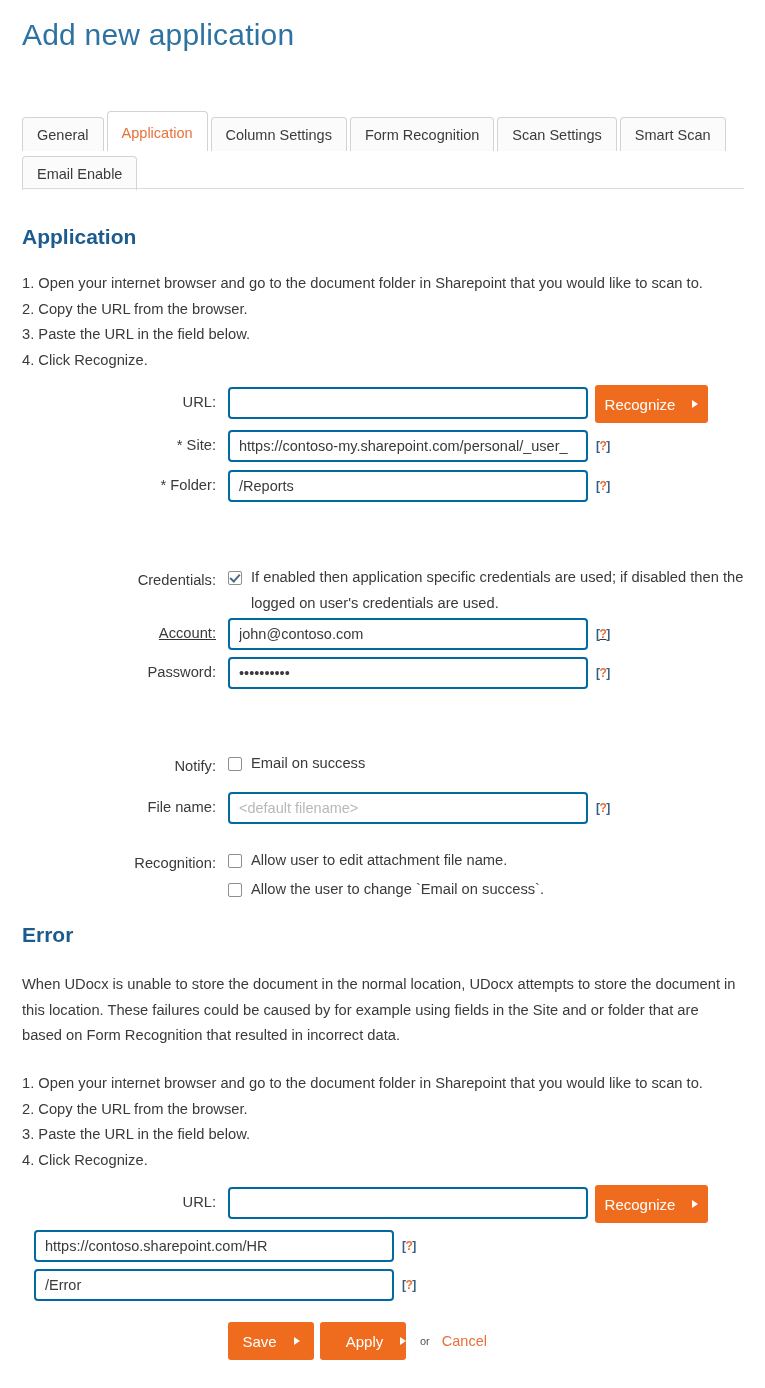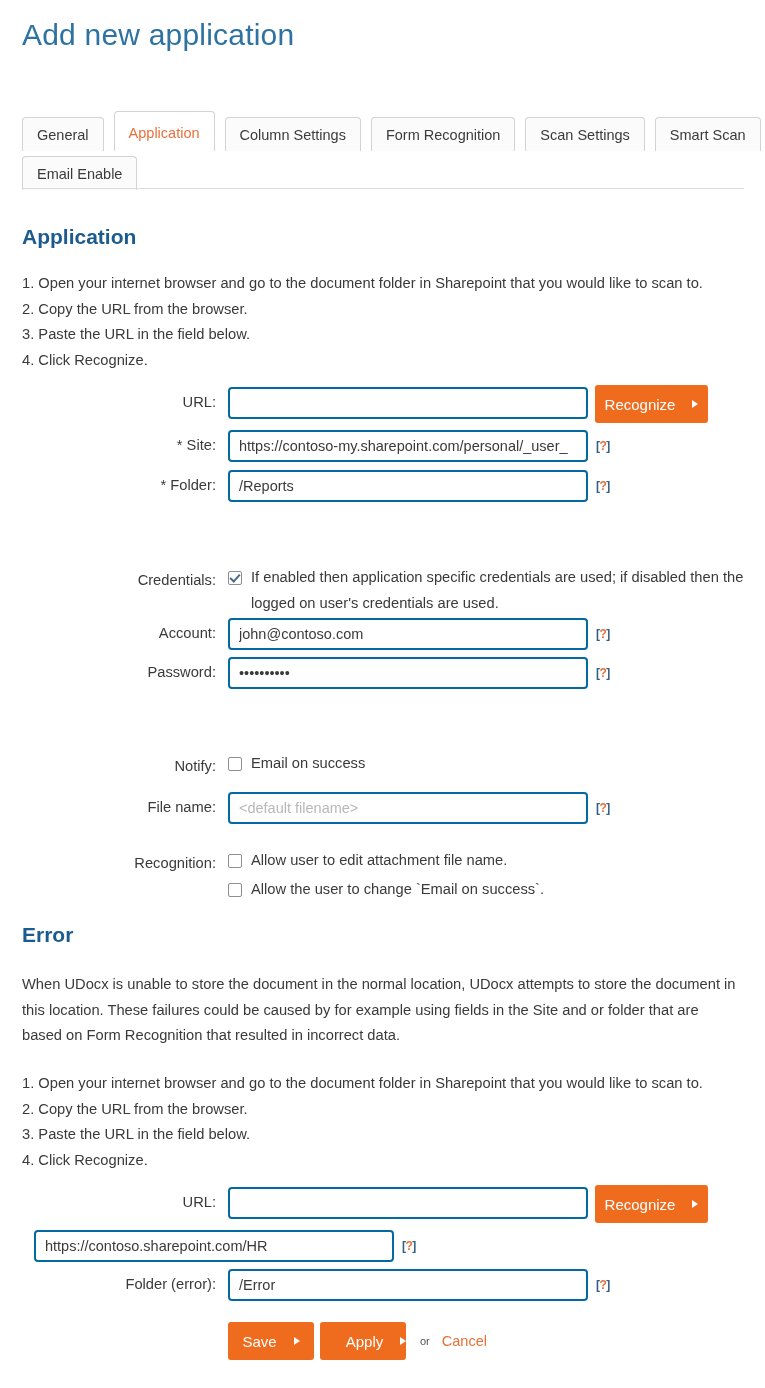--- a/index.html
+++ b/index.html
@@ -20,21 +20,21 @@
     color: #2d72a0;
     line-height: 38px;
     white-space: nowrap;
   }
 
   
   .tabs {
     position: absolute; left: 22px; top: 111px;
     width: 722px;
   }
-  .tab-row { display: flex; align-items: flex-end; gap: 10px; }
+  .tab-row { display: flex; align-items: flex-end; gap: 3px; }
   .tab-row.second { margin-top: 5px; }
   .tab {
     border: 1px solid #d3d3d3;
     border-bottom: none;
     border-radius: 4px 4px 0 0;
     background: #fbfbfb;
     color: #3b3b3b;
     font-size: 14.5px;
     line-height: 16px;
     padding: 9px 14px 8px 14px;
@@ -263,21 +263,21 @@
   </div>
 
   <div class="cb-row" style="left:34px; top:565px;">
     <div class="f-label">Credentials:</div>
     <div class="cb-wrap">
       <span class="cbox checked"></span>
     </div>
     <div class="cb-text wide">If enabled then application specific credentials are used; if disabled then the logged on user's credentials are used.</div>
   </div>
 
-  <div class="form-row" style="left:34px; top:618px;">
+  <div class="form-row" style="left:34px; top:618px;text-decoration:underline;">
     <div class="f-label">Account:</div>
     <div class="f-field">
       <input class="txt" type="text" value="john@contoso.com" style="">
     </div>
     <span class="help">[<span class="q">?</span>]</span>
   </div>
 
   <div class="form-row" style="left:34px; top:657px;">
     <div class="f-label">Password:</div>
     <div class="f-field">
@@ -341,21 +341,20 @@
   </button>
 
   <div class="form-row" style="left:34px; top:1230px;">
     <div class="f-field">
       <input class="txt" type="text" value="https://contoso.sharepoint.com/HR" style="">
     </div>
     <span class="help">[<span class="q">?</span>]</span>
   </div>
 
   <div class="form-row" style="left:34px; top:1269px;">
-    <div class="f-label">Folder (error):</div>
     <div class="f-field">
       <input class="txt" type="text" value="/Error" style="">
     </div>
     <span class="help">[<span class="q">?</span>]</span>
   </div>
 
   <div class="footer-actions">
     <button class="btn-orange btn-save">
       <span>Save</span>
       <span class="arrow"></span>

